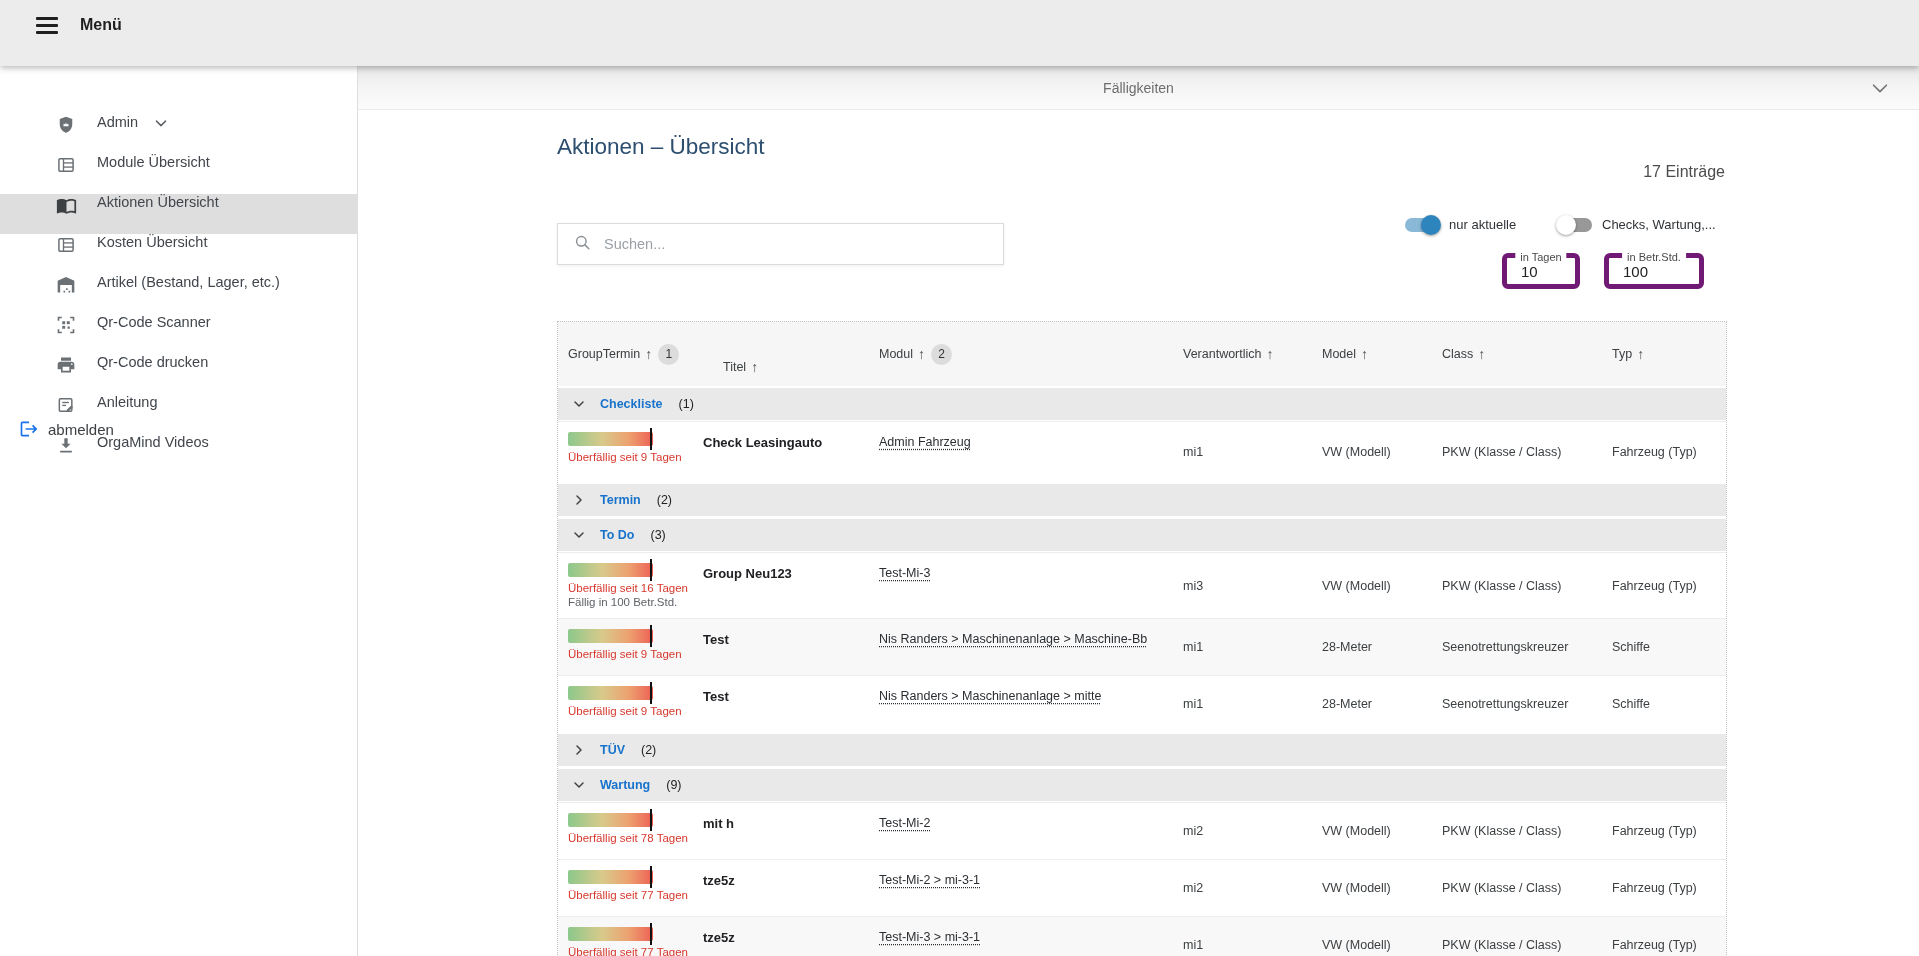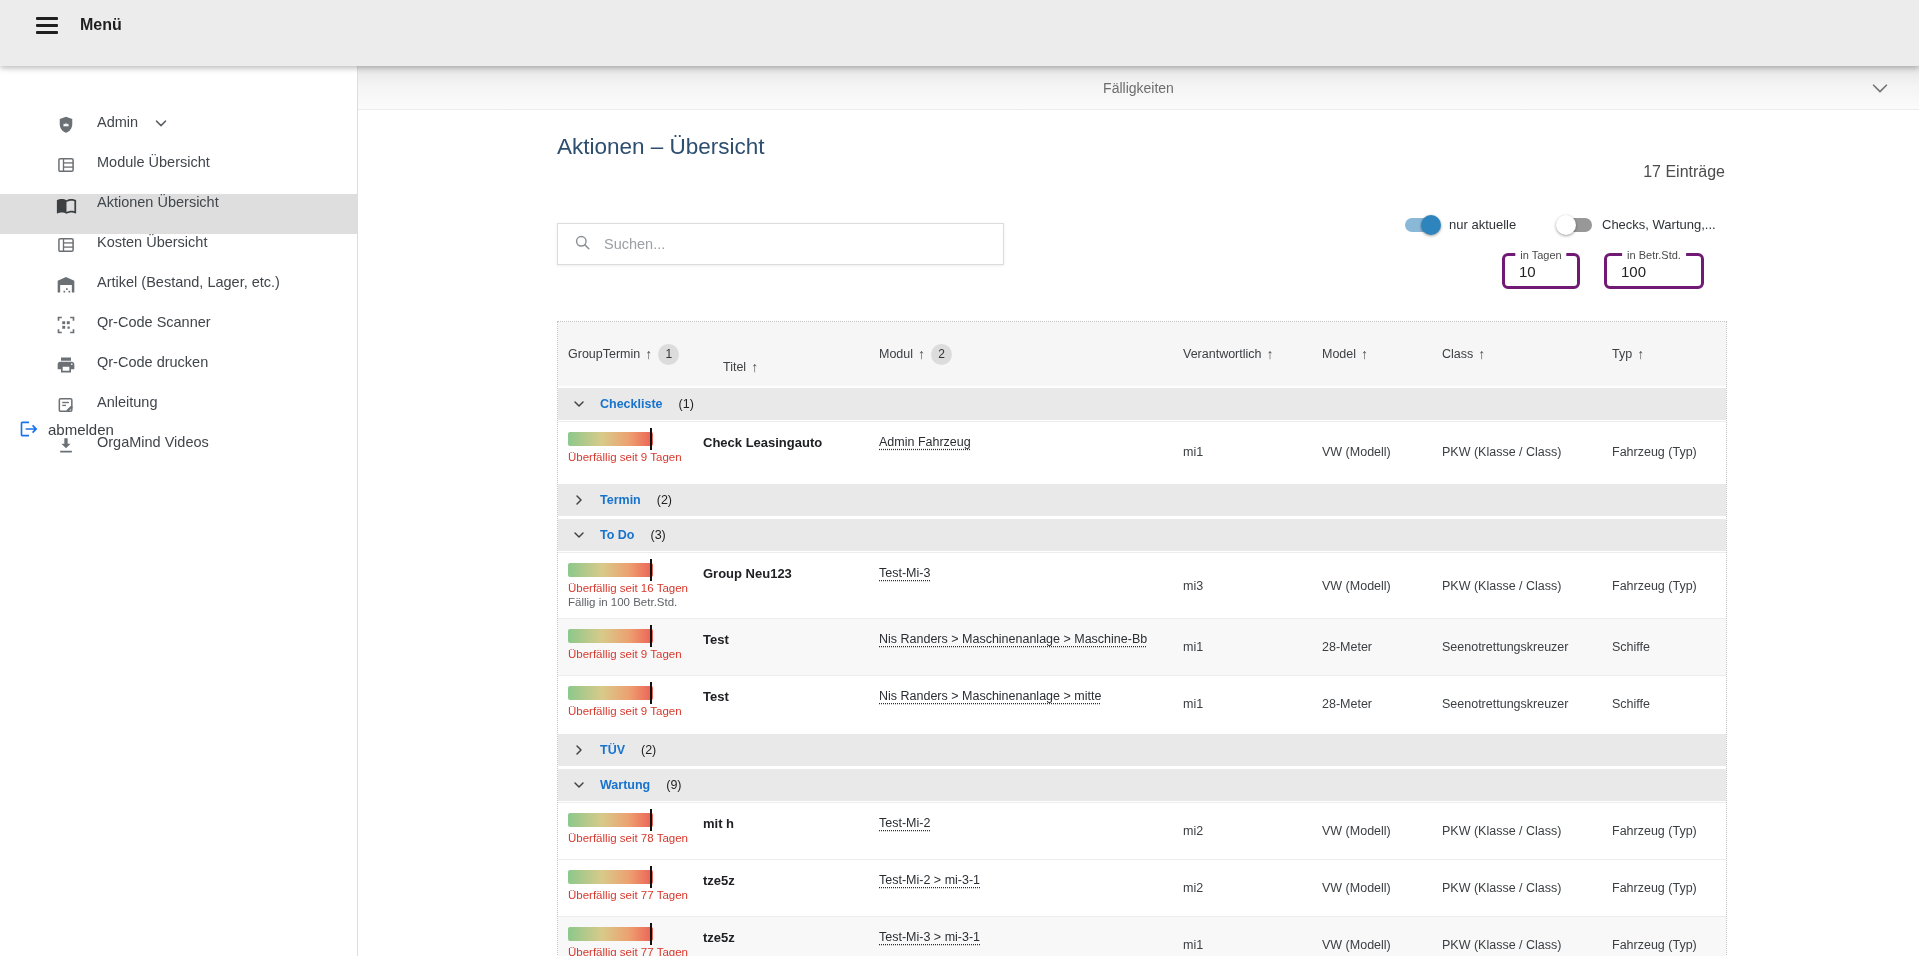--- a/index.html
+++ b/index.html
@@ -60,21 +60,21 @@
   .tgl-knob{position:absolute;top:-3px;width:20px;height:20px;border-radius:50%;
             box-shadow:0 1px 3px rgba(0,0,0,.4);}
   .toggle.on .tgl-track{background:#8ab9d8;}
   .toggle.on .tgl-knob{right:-2px;background:#2e84bd;}
   .toggle.off .tgl-track{background:#989898;}
   .toggle.off .tgl-knob{left:-2px;background:#fff;}
   .tgl-label{font-size:13px;color:#2f3337;margin-left:10px;white-space:nowrap;text-align:right;}
   .tgl-aktuelle{left:1047px;top:151px;}
   .tgl-checks{left:1200px;top:151px;}
 
-  .mfield{position:absolute;height:36px;border:3px solid #701a75;border-radius:6px;background:#fff;}
+  .mfield{position:absolute;height:36px;border:5px solid #701a75;border-radius:6px;background:#fff;}
   .mfield .mlabel{position:absolute;top:-7px;left:50%;transform:translateX(-50%);background:#fff;
                   padding:0 5px;font-size:11px;color:#4a4a4a;white-space:nowrap;}
   .mfield input{width:100%;height:100%;border:none;outline:none;background:transparent;
                 font-size:15px;color:#222;padding-left:14px;font-family:"Liberation Sans",sans-serif;}
   .f-tagen{left:1144px;top:187px;width:78px;}
   .f-betr{left:1246px;top:187px;width:100px;}
 
   
   .table{position:absolute;left:199px;top:255px;width:1170px;border:1px dotted #c2c2c2;border-bottom:none;}
   .thead{display:flex;align-items:center;height:64px;background:#f6f6f6;font-size:12.5px;color:#3c4043;}

